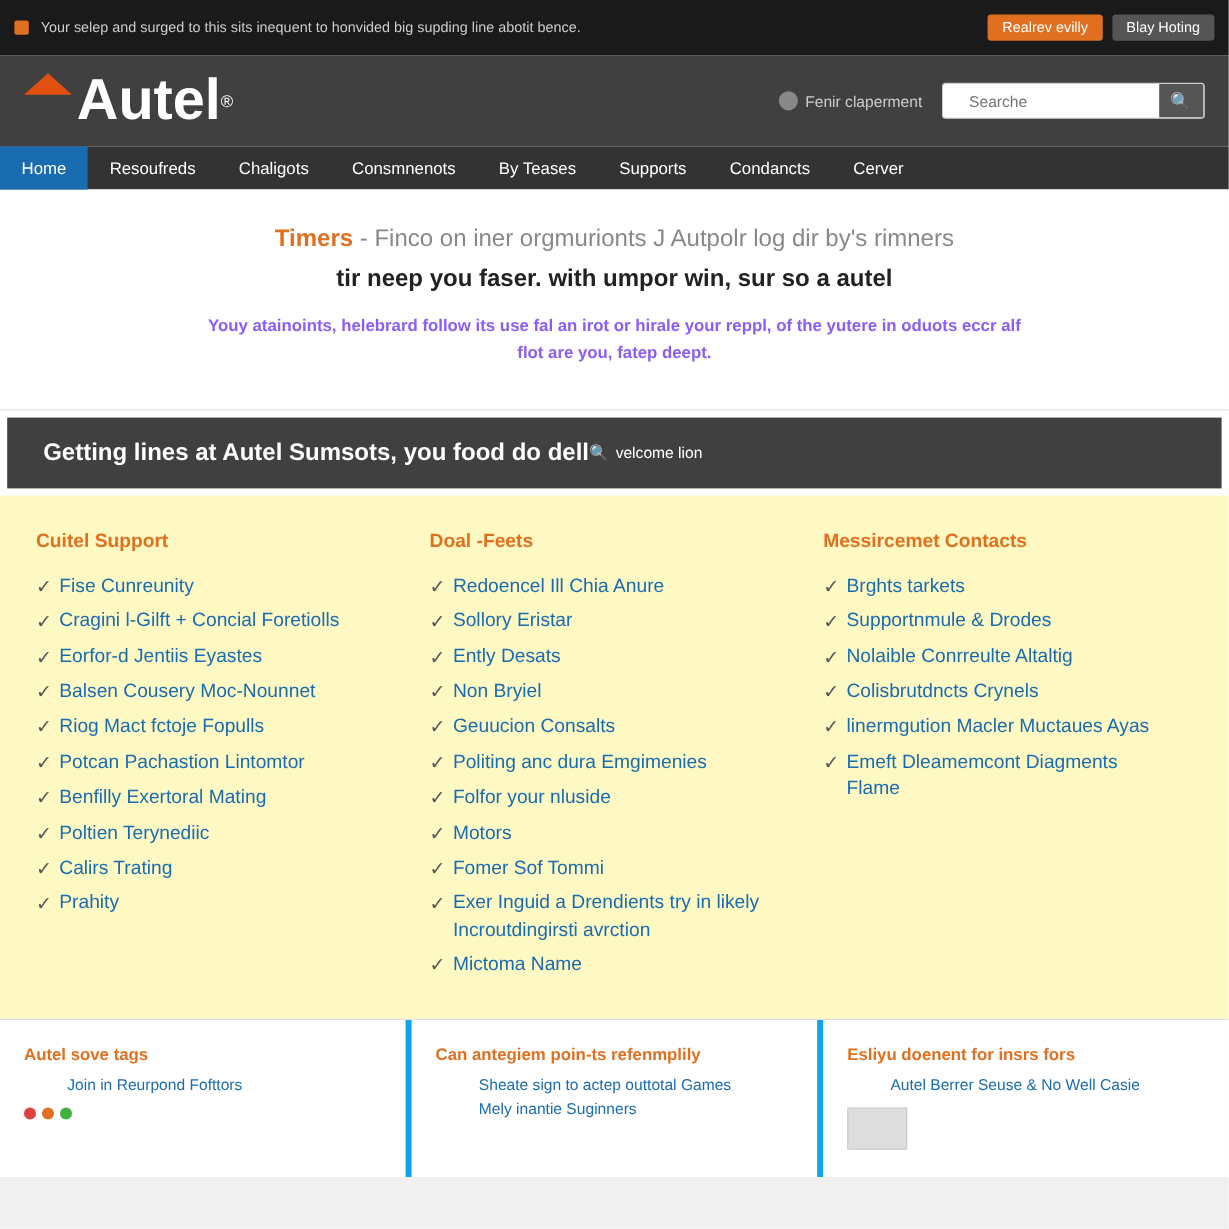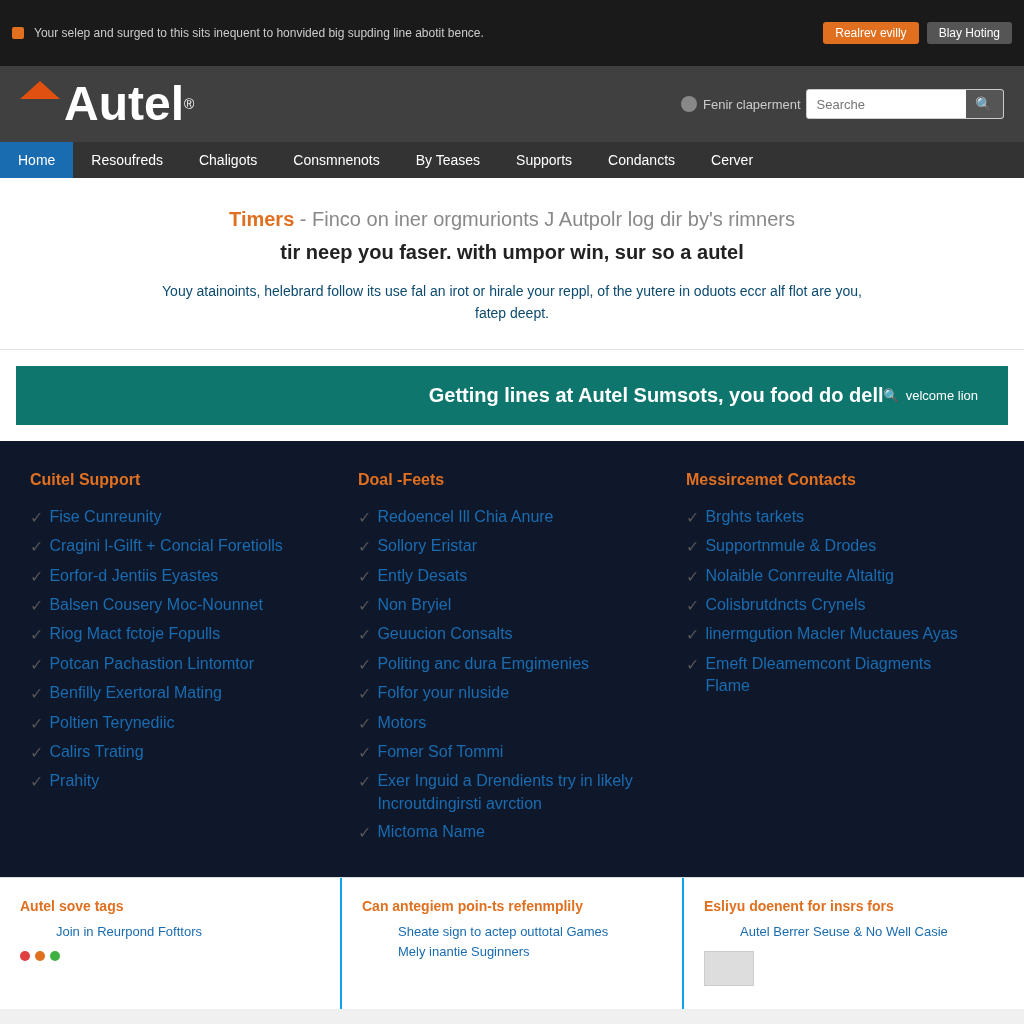--- a/index.html
+++ b/index.html
@@ -3,21 +3,21 @@
   <meta charset="utf-8">
   <style>
     * { margin: 0; padding: 0; box-sizing: border-box; }
     body { font-family: Arial, sans-serif; font-size: 14px; background: #f0f0f0; width: 1024px; }
 
     
     .top-bar {
       background: #1a1a1a;
       color: #ccc;
       font-size: 12px;
-      padding: 22px 12px;
+      padding: 12px 12px;
       display: flex;
       align-items: center;
       justify-content: space-between;
     }
     .top-bar-left { display: flex; align-items: center; gap: 6px; }
     .top-bar-right { display: flex; gap: 8px; }
     .top-bar-btn {
       background: #e07020;
       color: white;
       border: none;
@@ -53,42 +53,42 @@
       height: 0;
       border-left: 20px solid transparent;
       border-right: 20px solid transparent;
       border-bottom: 18px solid #e05010;
       margin-right: 4px;
       margin-bottom: 28px;
     }
     .header-right {
       display: flex;
       align-items: center;
-      gap: 5px;
+      gap: 16px;
     }
     .header-account {
       color: #ccc;
       font-size: 13px;
       display: flex;
       align-items: center;
       gap: 6px;
     }
     .search-box {
       display: flex;
       align-items: center;
       background: white;
       border: 1px solid #ccc;
       border-radius: 3px;
       overflow: hidden;
     }
     .search-input {
       border: none;
-      padding: 6px 10px;
+      padding: 6px 22px;
       font-size: 13px;
-      width: 159px;
+      width: 180px;
       outline: none;
     }
     .search-btn {
       background: #555;
       border: none;
       padding: 6px 10px;
       cursor: pointer;
       color: white;
     }
 
@@ -127,55 +127,56 @@
     }
     .hero-subtitle span.highlight { color: #e07020; font-weight: bold; }
     .hero-title {
       font-size: 20px;
       font-weight: bold;
       color: #222;
       margin-bottom: 16px;
     }
     .hero-desc {
       font-size: 14px;
-      color: #0c4a6e;
+      color: #8b5cf6;
       max-width: 700px;
-      margin: 4px auto;
+      margin: 16px auto;
       line-height: 1.6;
+      font-weight: bold;
     }
 
     
     .banner {
-      background: #0f766e;
+      background: #404040;
       color: white;
       padding: 18px 30px;
       display: flex;
       align-items: center;
-      justify-content: flex-end;
-      margin: 16px;
+      justify-content: flex-start;
+      margin: 6px;
     }
     .banner-text {
       font-size: 20px;
       font-weight: bold;
     }
     .banner-link {
       color: white;
       font-size: 13px;
       display: flex;
       align-items: center;
       gap: 6px;
       text-decoration: none;
     }
 
     
     .columns {
       display: flex;
       gap: 0;
       padding: 30px;
-      background: #0f172a;
+      background: #fef9c3;
     }
     .column {
       flex: 1;
       padding: 0 20px;
     }
     .column:first-child { padding-left: 0; }
     .column-title {
       font-size: 16px;
       font-weight: bold;
       color: #e07020;
@@ -202,21 +203,21 @@
 
     
     .bottom-section {
       display: flex;
       border-top: 1px solid #ddd;
       background: white;
     }
     .bottom-col {
       flex: 1;
       padding: 20px;
-      border-right: 2px solid #0ea5e9;
+      border-right: 5px solid #0ea5e9;
     }
     .bottom-col:last-child { border-right: none; }
     .bottom-col-title {
       font-size: 14px;
       font-weight: bold;
       color: #e07020;
       margin-bottom: 10px;
     }
     .bottom-col-link {
       color: #1a6cb0;

